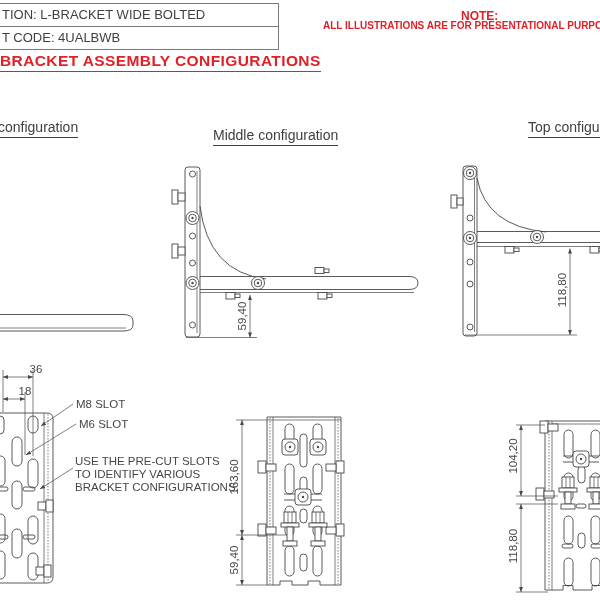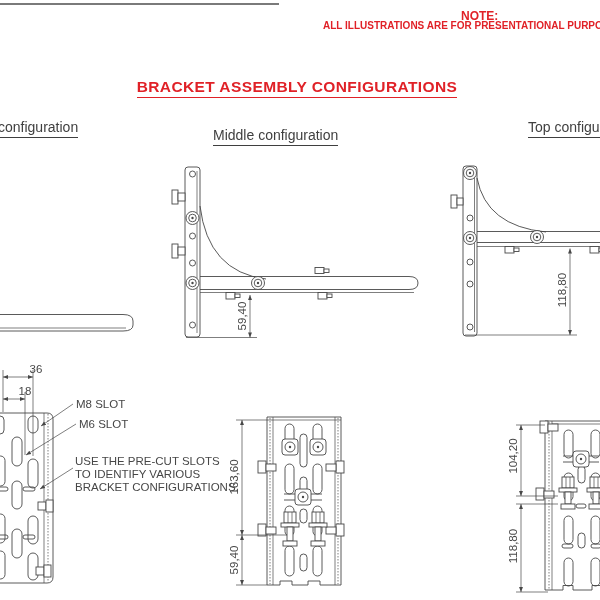--- a/index.html
+++ b/index.html
@@ -22,21 +22,21 @@
   }
   .prod-row:first-child{border-bottom:1px solid #7a7a7a;}
   
   .note-title{
     left:461px;top:9px;font-size:12px;font-weight:bold;color:#e02127;white-space:nowrap;
   }
   .note-body{
     left:323px;top:20px;font-size:10px;font-weight:bold;color:#e02127;white-space:nowrap;
   }
   
-  .title-wrap{left:0;top:78px;width:594px;text-align:center;}
+  .title-wrap{left:0;top:52px;width:594px;}
   .page-title{
     display:inline-block;font-size:15.5px;font-weight:bold;letter-spacing:.4px;
     color:#e02127;border-bottom:1.5px solid #e02127;padding-bottom:1px;white-space:nowrap;
   }
   
   .section-heading{
     top:119px;font-size:14px;color:#3f3f3f;white-space:nowrap;
     border-bottom:1px solid #3f3f3f;padding-bottom:2px;
   }
   .sh-bottom{left:-2px;}
@@ -47,20 +47,22 @@
   svg.cad .ln{stroke:#474747;stroke-width:.9;fill:none;}
   svg.cad .lt{stroke:#474747;stroke-width:.7;fill:none;}
   svg.cad .fw{stroke:#474747;stroke-width:.9;fill:#ffffff;}
   svg.cad .dot{fill:#474747;stroke:none;}
   svg.cad text{font-family:"Liberation Sans",sans-serif;font-size:11.5px;fill:#474747;}
 </style>
 </head>
 <body>
 
 <div class="abs prod-table">
+  <div class="prod-row">TION: L-BRACKET WIDE BOLTED</div>
+  <div class="prod-row">T CODE: 4UALBWB</div>
 </div>
 
 <div class="abs note-title">NOTE:</div>
 <div class="abs note-body">ALL ILLUSTRATIONS ARE FOR PRESENTATIONAL PURPOSES</div>
 
 <div class="abs title-wrap">
   <span class="page-title">BRACKET ASSEMBLY CONFIGURATIONS</span>
 </div>
 
 <div class="abs section-heading sh-bottom">configuration</div>

